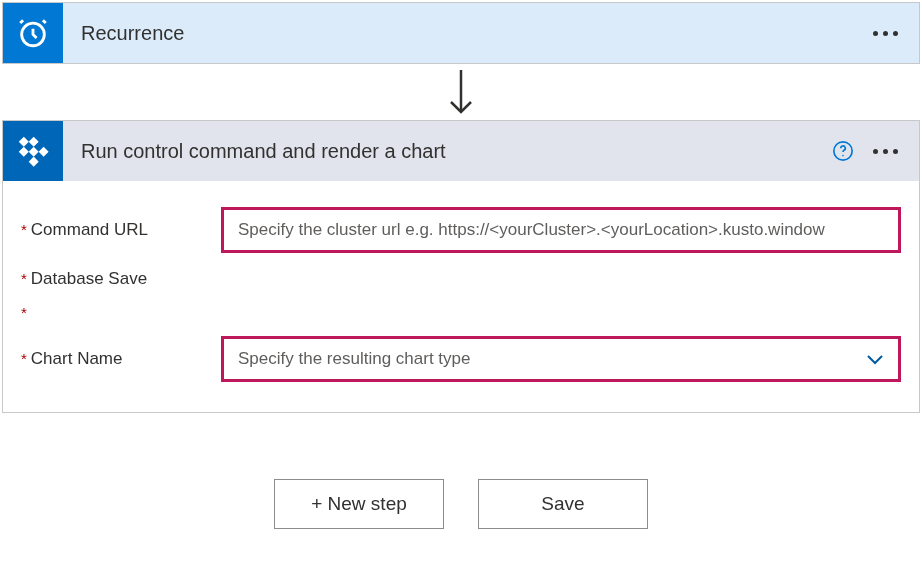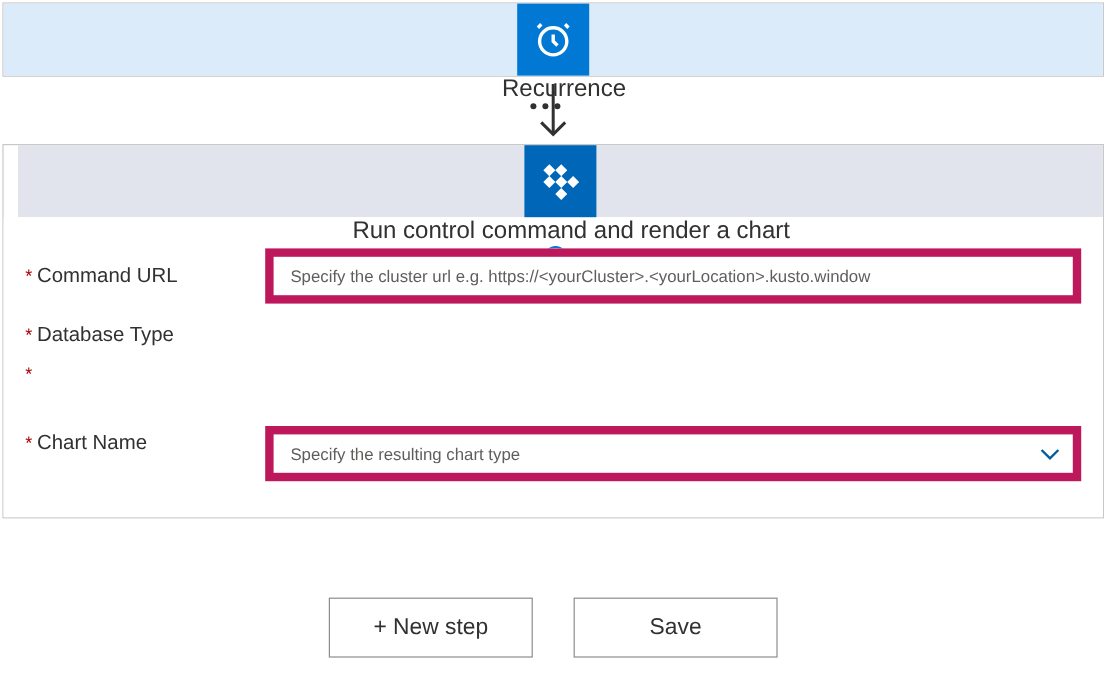--- a/index.html
+++ b/index.html
@@ -9,24 +9,23 @@
       padding: 2px;
       width: 922px;
     }
     .card {
       border: 1px solid #c8c8c8;
     }
     .card-header {
       display: flex;
       align-items: center;
       height: 60px;
-      flex-direction: column;
     }
     .card-header.blue-light { background: #DCEBF9; }
-    .card-header.blue-gray  { background: #E1E4ED; margin-left: 12px; }
+    .card-header.blue-gray  { background: #E1E4ED; }
     .icon-box {
       width: 60px;
       height: 60px;
       display: flex;
       align-items: center;
       justify-content: center;
       flex: 0 0 60px;
     }
     .icon-blue-a { background:#0078D4; }
     .icon-blue-b { background:#0066B8; }
@@ -74,31 +73,30 @@
       align-items:baseline;
     }
     .req { color:#A80000; font-size:15px; margin-right:4px; line-height:1; }
     .form-field {
       flex:1;
       position:relative;
     }
     .text-input {
       width:100%;
       height:46px;
-      border:7px solid #be185d;
+      border:3px solid #be185d;
       padding: 0 14px;
-      font-size:14px;
+      font-size:17px;
       color:#323130;
       outline:none;
       font-family:inherit;
     }
     .text-input::placeholder { color:#605E5C; }
     .select-wrap {
       position:relative;
-      margin-top:19px;
     }
     .select-caret {
       position:absolute;
       right:14px; top:50%; transform:translateY(-50%);
       color:#0060B0; color:#005BA1; color:#0060B0;
       pointer-events:none;
     }
     .footer-buttons {
       display:flex;
       justify-content:center;
@@ -187,21 +185,21 @@
         <span>Command URL</span>
       </div>
       <div class="form-field">
         <input class="text-input" type="text" placeholder="Specify the cluster url e.g. https://&lt;yourCluster&gt;.&lt;yourLocation&gt;.kusto.window" style="">
       </div>
     </div>
 
     <div class="form-row">
       <div class="form-label">
         <span class="req">*</span>
-        <span>Database Type</span>
+        <span>Database Save</span>
       </div>
     </div>
 
     <div class="form-row">
       <div class="form-label">
         <span class="req">*</span>
       </div>
     </div>
 
     <div class="form-row">

